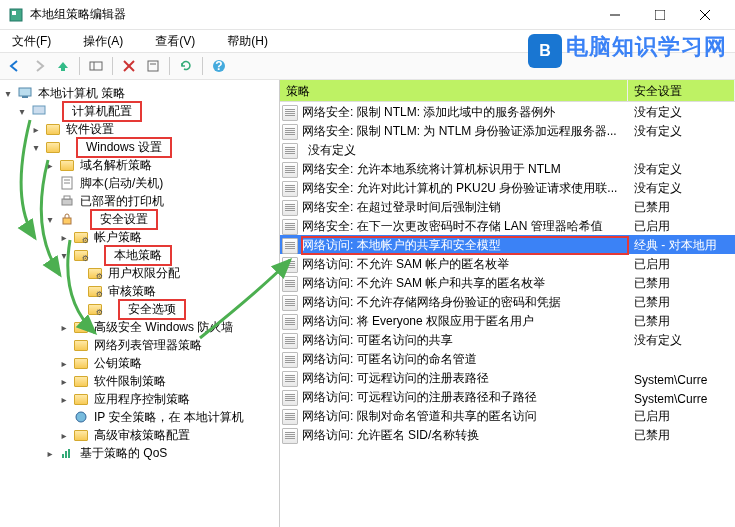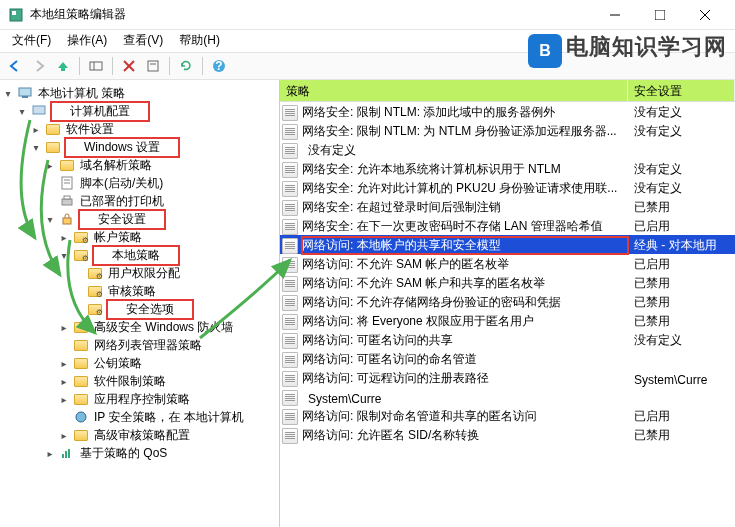--- a/index.html
+++ b/index.html
@@ -2,49 +2,49 @@
 <html><head>
 <meta charset="utf-8">
 <style>
 * { box-sizing: border-box; margin: 0; padding: 0; font-family: "Microsoft YaHei", "Segoe UI", sans-serif; font-size: 12px; }
 body { width: 735px; height: 527px; background: #fff; overflow: hidden; position: relative; }
 .titlebar { height: 30px; background: #fff; display: flex; align-items: center; padding: 0 8px; border-bottom: 1px solid #e5e5e5; }
 .titlebar .icon { width: 16px; height: 16px; margin-right: 6px; }
 .titlebar .title { flex: 1; font-size: 12px; }
 .winbtns { display: flex; }
 .winbtn { width: 45px; height: 30px; display: flex; align-items: center; justify-content: center; color: #000; }
-.menubar { height: 22px; display: flex; align-items: flex-start; padding: 0 4px; gap: 0; }
+.menubar { height: 22px; display: flex; align-items: center; padding: 0 4px; gap: 16px; }
 .menuitem { padding: 2px 8px; }
 .toolbar { height: 28px; display: flex; align-items: center; padding: 0 4px; gap: 2px; border-top: 1px solid #e5e5e5; border-bottom: 1px solid #e5e5e5; background: #fafafa; }
 .tbtn { width: 22px; height: 22px; display: flex; align-items: center; justify-content: center; }
 .tdiv { width: 1px; height: 18px; background: #ccc; margin: 0 3px; }
 .content { display: flex; height: calc(527px - 30px - 22px - 28px); position: relative; }
 .treepane { width: 280px; border-right: 1px solid #ccc; overflow-y: auto; overflow-x: hidden; padding: 4px 2px; }
 .tree-row { display: flex; align-items: center; height: 18px; white-space: nowrap; position: relative; }
 .caret { width: 12px; height: 12px; display: flex; align-items: center; justify-content: center; font-size: 10px; color: #555; }
 .ticon { width: 16px; height: 16px; margin: 0 3px; display: flex; align-items: center; justify-content: center; }
 .folder { width: 14px; height: 11px; background: linear-gradient(#ffe9a6,#f7ca56); border: 1px solid #d4a92e; border-radius: 1px; position: relative; }
 .folder.gear::after { content: "⚙"; position: absolute; font-size: 8px; right: -2px; bottom: -3px; color: #555; }
 .tlabel { padding: 0 2px; }
-.hl-red { border: 2px solid #e53935; padding: 0 18px; margin: -2px 0; }
+.hl-red { border: 2px solid #e53935; padding: 0 8px; margin: -2px 12px; }
 .listpane { flex: 1; overflow: hidden; }
 .listhdr { display: flex; height: 22px; border-bottom: 1px solid #ddd; background: #bef264; }
 .listhdr div { padding: 3px 6px; border-right: 1px solid #eee; }
 .col-policy { width: 348px; }
 .col-setting { flex: 1; }
 .listbody { overflow-y: auto; height: calc(100% - 22px); }
 .list-row { display: flex; height: 19px; align-items: flex-end; }
-.list-row.sel { background: #1d4ed8; color: #fff; }
+.list-row.sel { background: #3b82f6; color: #fff; }
 .list-row .picon { width: 16px; height: 16px; margin: 0 4px 0 2px; background: linear-gradient(#fff,#e8e8e8); border: 1px solid #bbb; border-radius: 1px; position: relative; }
 .list-row .picon::after { content: ""; position: absolute; left: 2px; right: 2px; top: 3px; height: 1px; background: #999; box-shadow: 0 2px 0 #999, 0 4px 0 #999, 0 6px 0 #999; }
 .list-row .ptext { width: 326px; white-space: nowrap; overflow: hidden; text-overflow: ellipsis; }
 .list-row .pval { padding-left: 6px; white-space: nowrap; overflow: hidden; }
 .list-row.sel.hl .ptext { outline: 2px solid #e53935; outline-offset: -1px; }
 .watermark { position: absolute; right: 8px; top: 32px; text-align: right; pointer-events: none; }
-.watermark .cn { font-size: 22px; color: #404040; font-weight: bold; letter-spacing: 1px; }
+.watermark .cn { font-size: 22px; color: #3b82f6; font-weight: bold; letter-spacing: 1px; }
 .watermark .en { font-size: 11px; color: #888; }
 .watermark .logo { width: 34px; height: 34px; background: #1976d2; border-radius: 6px; display: inline-flex; align-items: center; justify-content: center; color: #fff; font-weight: bold; font-size: 16px; margin-right: 4px; vertical-align: middle; }
 .arrow-svg { position: absolute; pointer-events: none; }
 </style>
 </head>
 <body>
 
 <div class="titlebar">
   <span class="icon"><svg width="16" height="16">
         <rect x="2" y="2" width="12" height="12" fill="#4a8" stroke="#276"></rect>
@@ -375,20 +375,21 @@
           <span class="ptext">网络访问: 可匿名访问的命名管道</span>
           <span class="pval"></span>
         </div>
         <div class="list-row">
           <span class="picon"></span>
           <span class="ptext">网络访问: 可远程访问的注册表路径</span>
           <span class="pval">System\Curre</span>
         </div>
         <div class="list-row">
           <span class="picon"></span>
+          <span class="ptext">网络访问: 可远程访问的注册表路径和子路径</span>
           <span class="pval">System\Curre</span>
         </div>
         <div class="list-row">
           <span class="picon"></span>
           <span class="ptext">网络访问: 限制对命名管道和共享的匿名访问</span>
           <span class="pval">已启用</span>
         </div>
         <div class="list-row">
           <span class="picon"></span>
           <span class="ptext">网络访问: 允许匿名 SID/名称转换</span>

